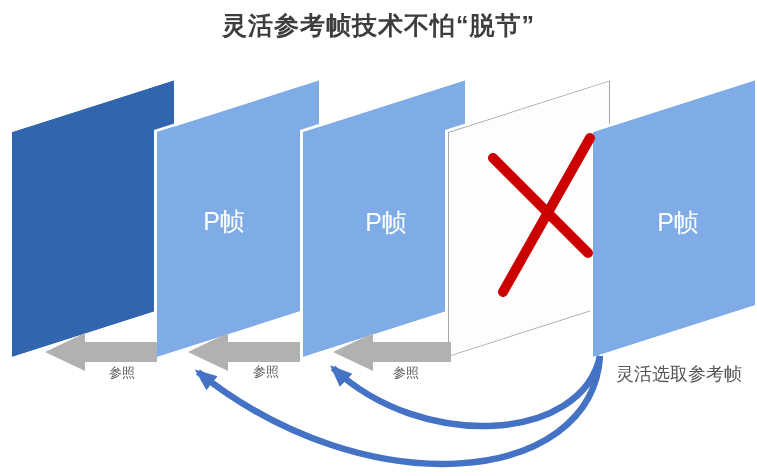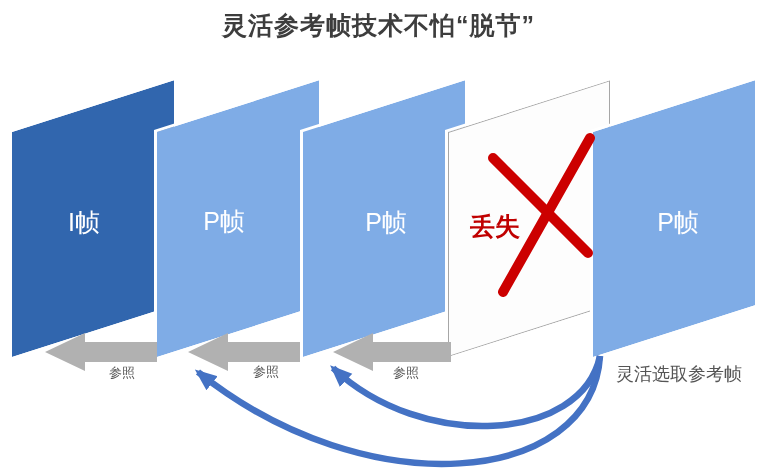--- a/index.html
+++ b/index.html
@@ -70,24 +70,22 @@
 <div id="canvas">
 
   <div class="page-title">灵活参考帧技术不怕“脱节”</div>
 
   <div class="frame f1"></div>
   <div class="frame f2"></div>
   <div class="frame f3"></div>
   <div class="frame f4"></div>
   <div class="frame f5"></div>
 
-  <div class="frame-label l1">I帧</div>
   <div class="frame-label l2">P帧</div>
   <div class="frame-label l3">P帧</div>
-  <div class="frame-label l4">丢失</div>
   <div class="frame-label l5">P帧</div>
 
   <svg id="overlay" width="757" height="476" viewBox="0 0 757 476">
     <defs>
       <marker id="bluehead" markerUnits="userSpaceOnUse" markerWidth="26" markerHeight="22" refX="18" refY="9" orient="auto">
         <path d="M0,0 L22,9 L0,18 Z" class="curve-head"></path>
       </marker>
     </defs>
 
     <polygon class="gray-arrow" points="45,352 85,333 85,342 157,342 157,362 85,362 85,371"></polygon>

